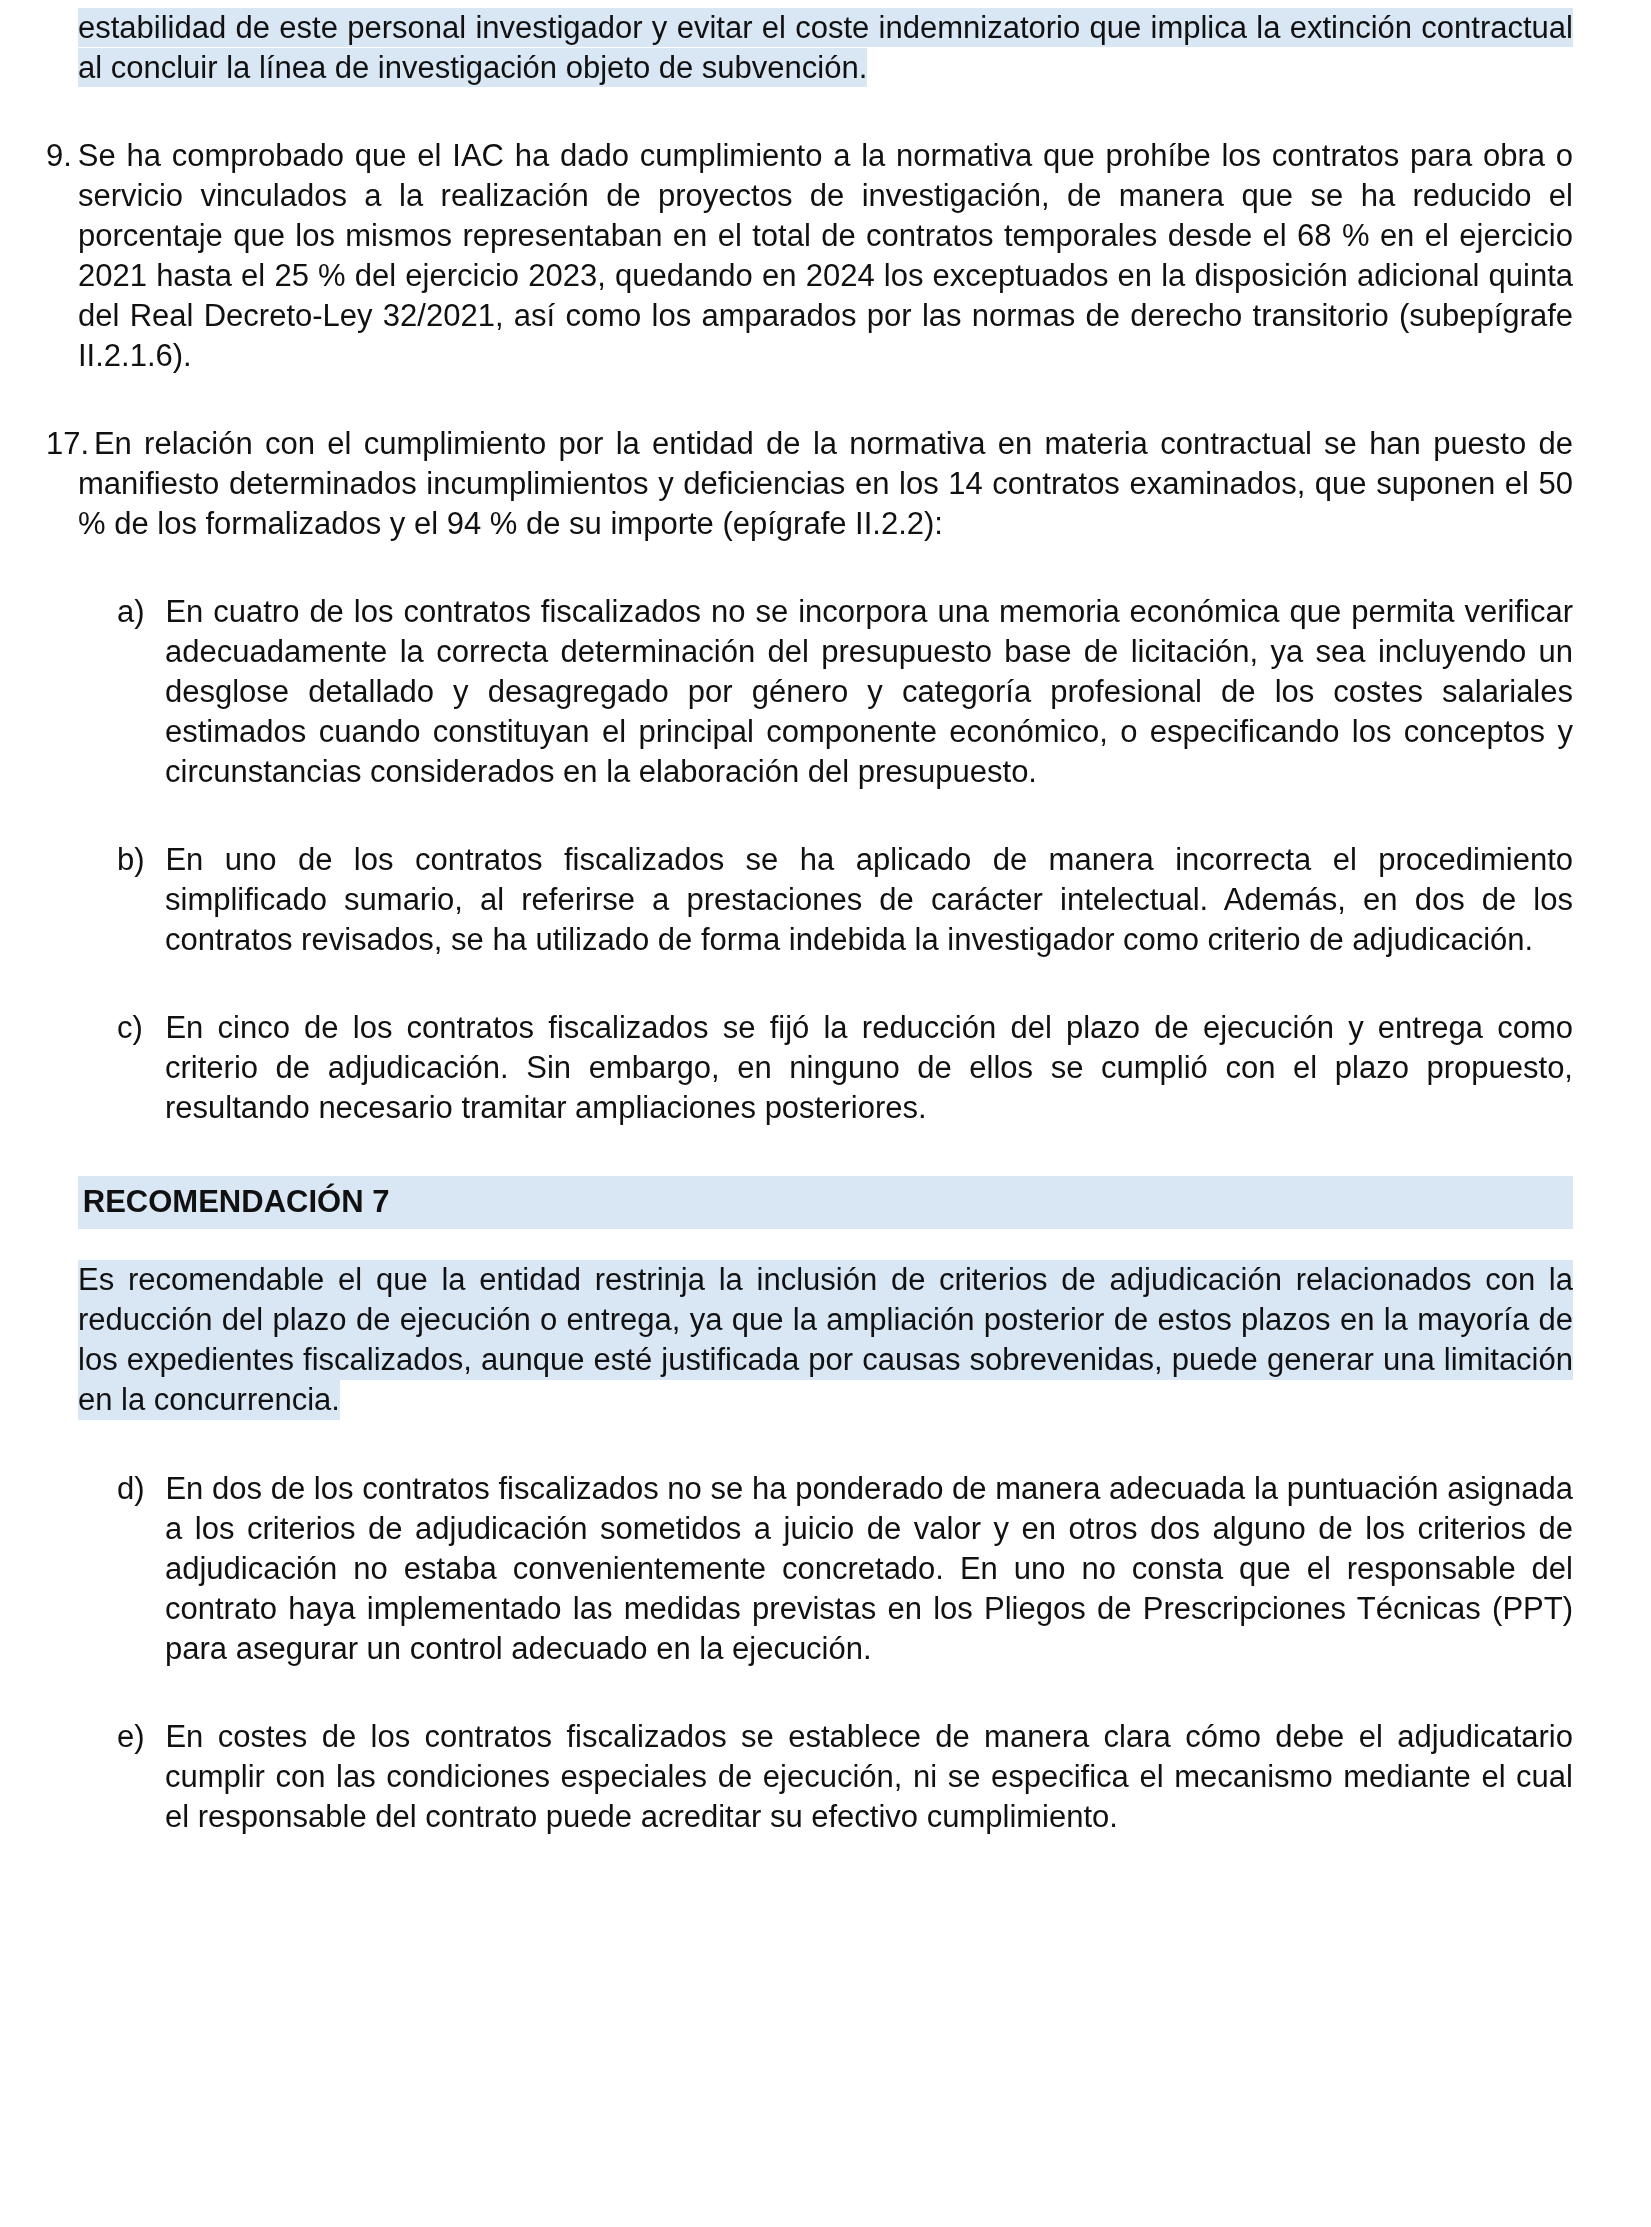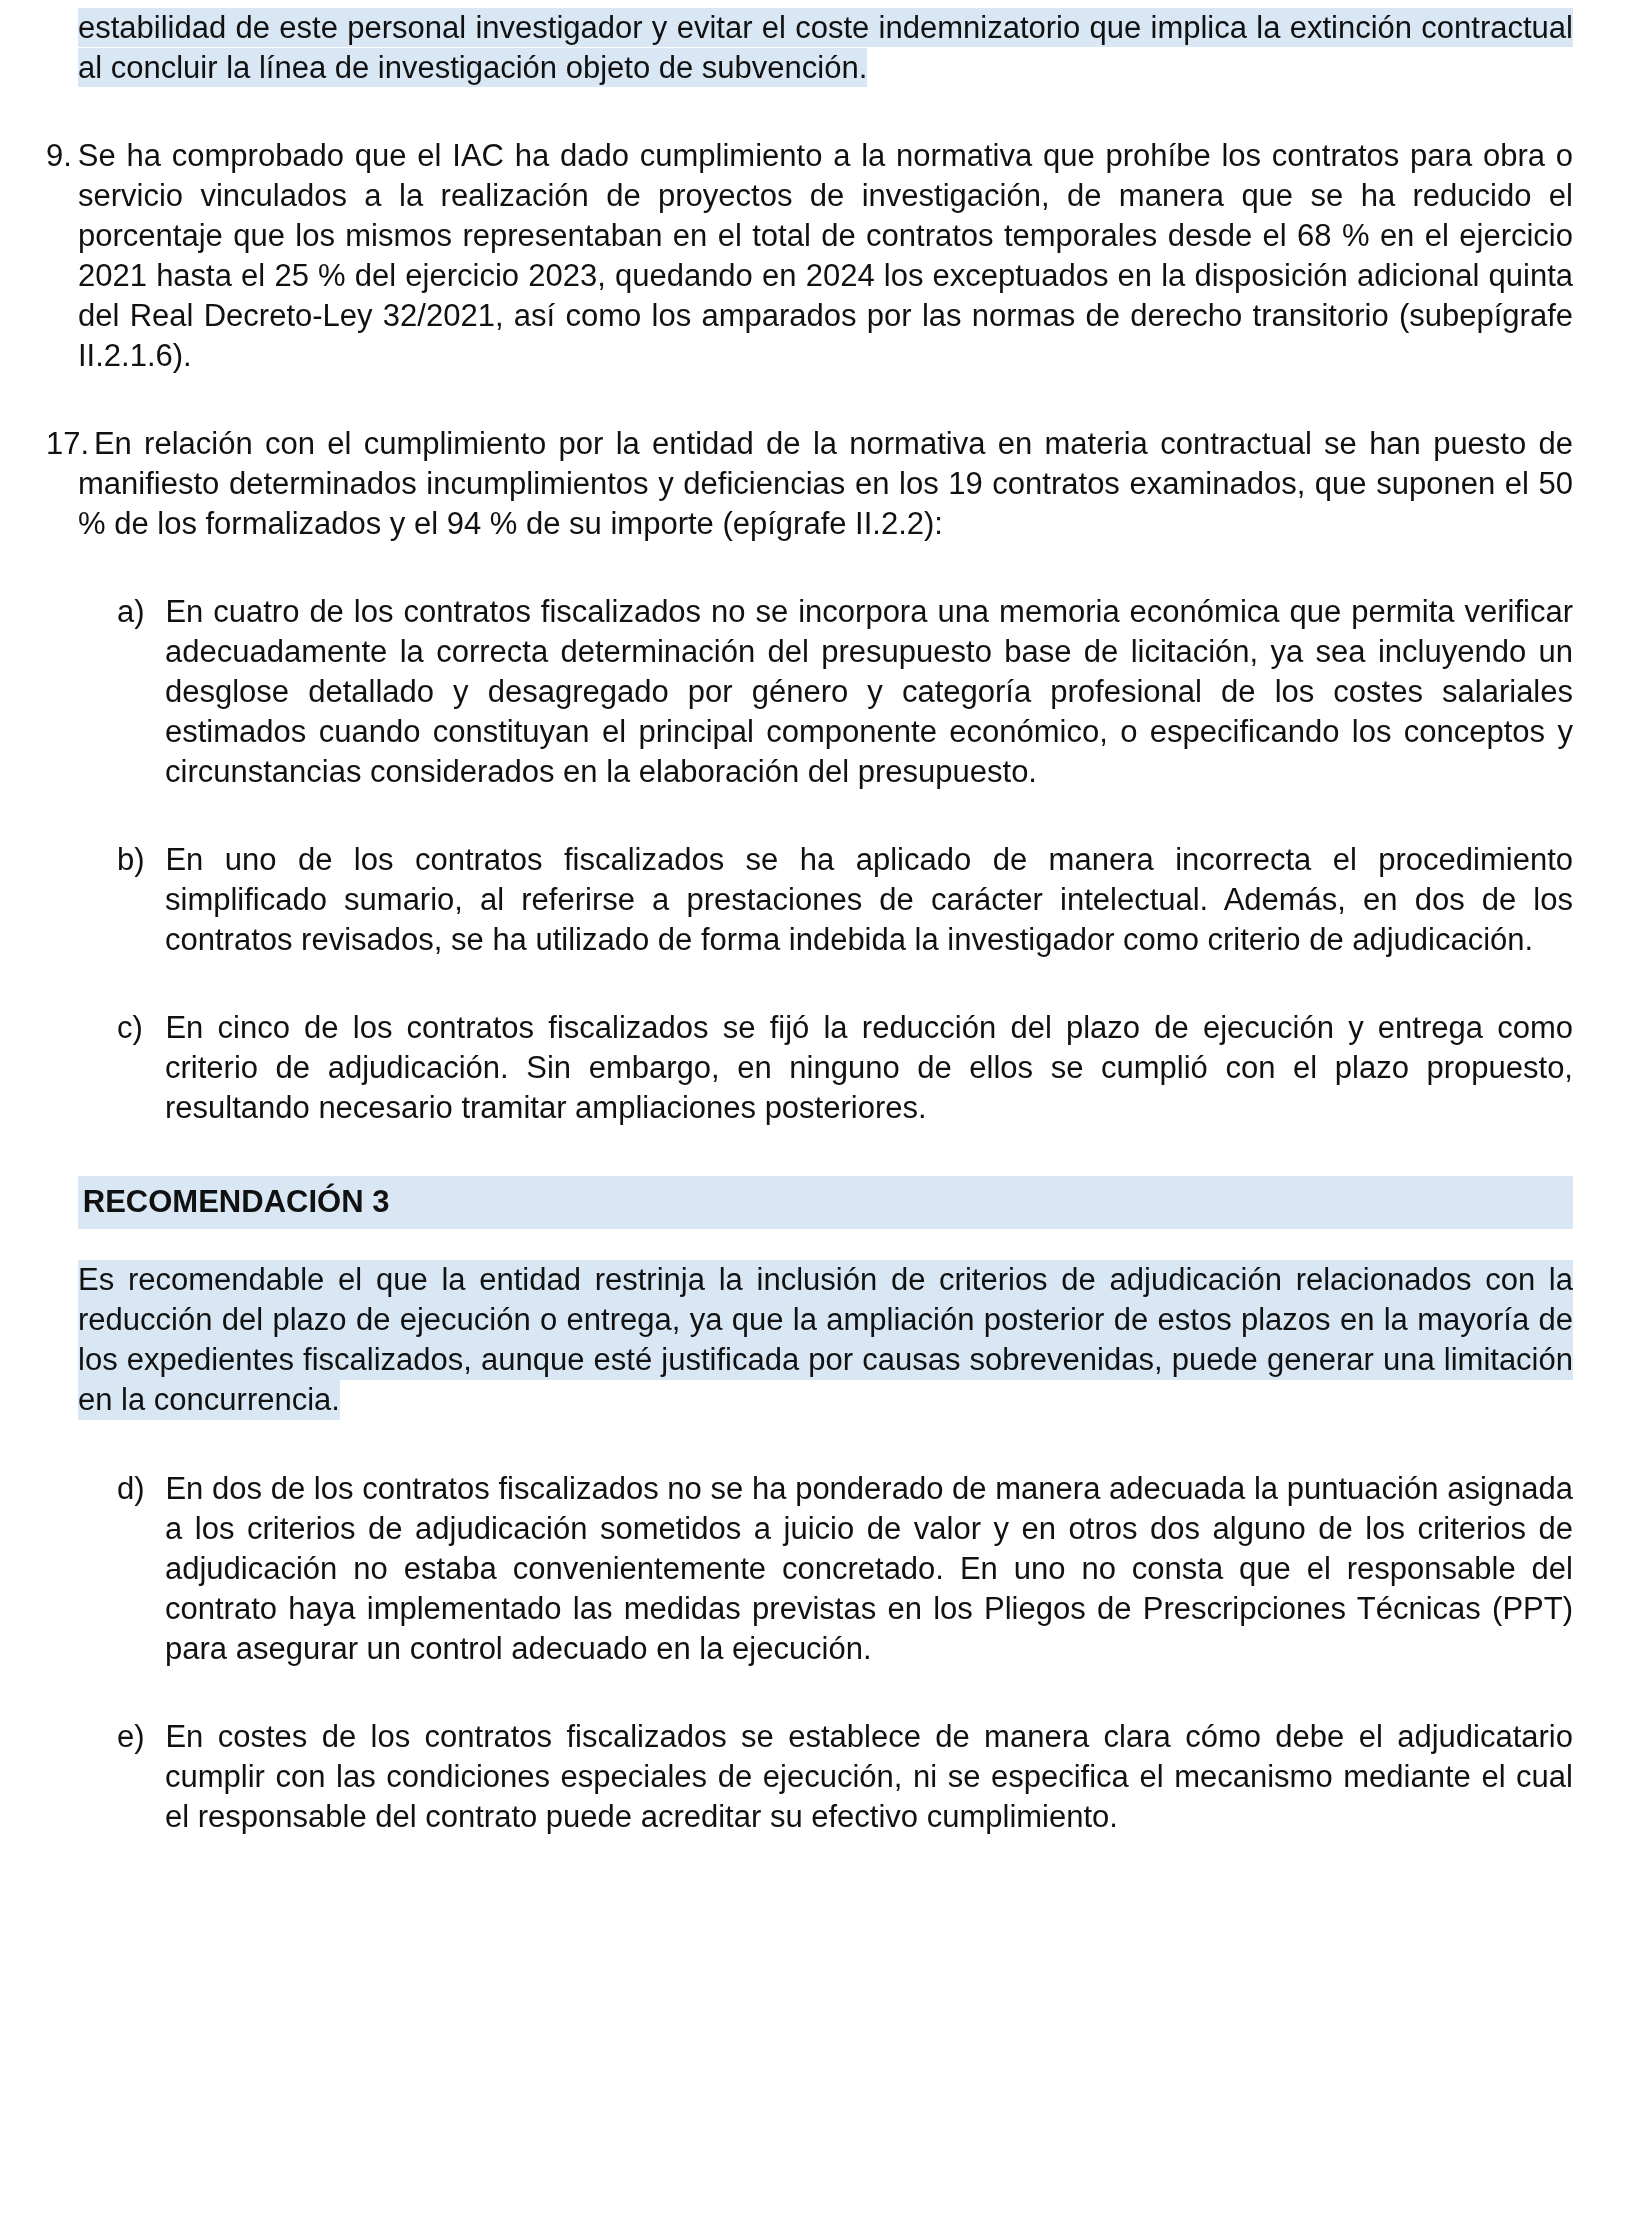--- a/index.html
+++ b/index.html
@@ -61,29 +61,29 @@
 </head>
 <body>
 
 <div class="page">
   <div class="content">
 
     <p><span class="hl">estabilidad de este personal investigador y evitar el coste indemnizatorio que implica la extinción contractual al concluir la línea de investigación objeto de subvención.</span></p>
 
     <p class="num-item"><span class="num">9.</span><span>Se ha comprobado que el IAC ha dado cumplimiento a la normativa que prohíbe los contratos para obra o servicio vinculados a la realización de proyectos de investigación, de manera que se ha reducido el porcentaje que los mismos representaban en el total de contratos temporales desde el 68 % en el ejercicio 2021 hasta el 25 % del ejercicio 2023, quedando en 2024 los exceptuados en la disposición adicional quinta del Real Decreto-Ley 32/2021, así como los amparados por las normas de derecho transitorio (subepígrafe II.2.1.6).</span></p>
 
-    <p class="num-item"><span class="num">17.</span><span>En relación con el cumplimiento por la entidad de la normativa en materia contractual se han puesto de manifiesto determinados incumplimientos y deficiencias en los 19 contratos examinados, que suponen el 50 % de los formalizados y el 94 % de su importe (epígrafe II.2.2):</span></p>
+    <p class="num-item"><span class="num">17.</span><span>En relación con el cumplimiento por la entidad de la normativa en materia contractual se han puesto de manifiesto determinados incumplimientos y deficiencias en los 14 contratos examinados, que suponen el 50 % de los formalizados y el 94 % de su importe (epígrafe II.2.2):</span></p>
 
     <p class="sub-item"><span class="lbl">a)</span><span>En cuatro de los contratos fiscalizados no se incorpora una memoria económica que permita verificar adecuadamente la correcta determinación del presupuesto base de licitación, ya sea incluyendo un desglose detallado y desagregado por género y categoría profesional de los costes salariales estimados cuando constituyan el principal componente económico, o especificando los conceptos y circunstancias considerados en la elaboración del presupuesto.</span></p>
 
     <p class="sub-item"><span class="lbl">b)</span><span>En uno de los contratos fiscalizados se ha aplicado de manera incorrecta el procedimiento simplificado sumario, al referirse a prestaciones de carácter intelectual. Además, en dos de los contratos revisados, se ha utilizado de forma indebida la investigador como criterio de adjudicación.</span></p>
 
     <p class="sub-item"><span class="lbl">c)</span><span>En cinco de los contratos fiscalizados se fijó la reducción del plazo de ejecución y entrega como criterio de adjudicación. Sin embargo, en ninguno de ellos se cumplió con el plazo propuesto, resultando necesario tramitar ampliaciones posteriores.</span></p>
 
-    <p class="rec-title">RECOMENDACIÓN 3</p>
+    <p class="rec-title">RECOMENDACIÓN 7</p>
 
     <p><span class="hl">Es recomendable el que la entidad restrinja la inclusión de criterios de adjudicación relacionados con la reducción del plazo de ejecución o entrega, ya que la ampliación posterior de estos plazos en la mayoría de los expedientes fiscalizados, aunque esté justificada por causas sobrevenidas, puede generar una limitación en la concurrencia.</span></p>
 
     <p class="sub-item"><span class="lbl">d)</span><span>En dos de los contratos fiscalizados no se ha ponderado de manera adecuada la puntuación asignada a los criterios de adjudicación sometidos a juicio de valor y en otros dos alguno de los criterios de adjudicación no estaba convenientemente concretado. En uno no consta que el responsable del contrato haya implementado las medidas previstas en los Pliegos de Prescripciones Técnicas (PPT) para asegurar un control adecuado en la ejecución.</span></p>
 
     <p class="sub-item"><span class="lbl">e)</span><span>En costes de los contratos fiscalizados se establece de manera clara cómo debe el adjudicatario cumplir con las condiciones especiales de ejecución, ni se especifica el mecanismo mediante el cual el responsable del contrato puede acreditar su efectivo cumplimiento.</span></p>
 
   </div>
 </div>
 

